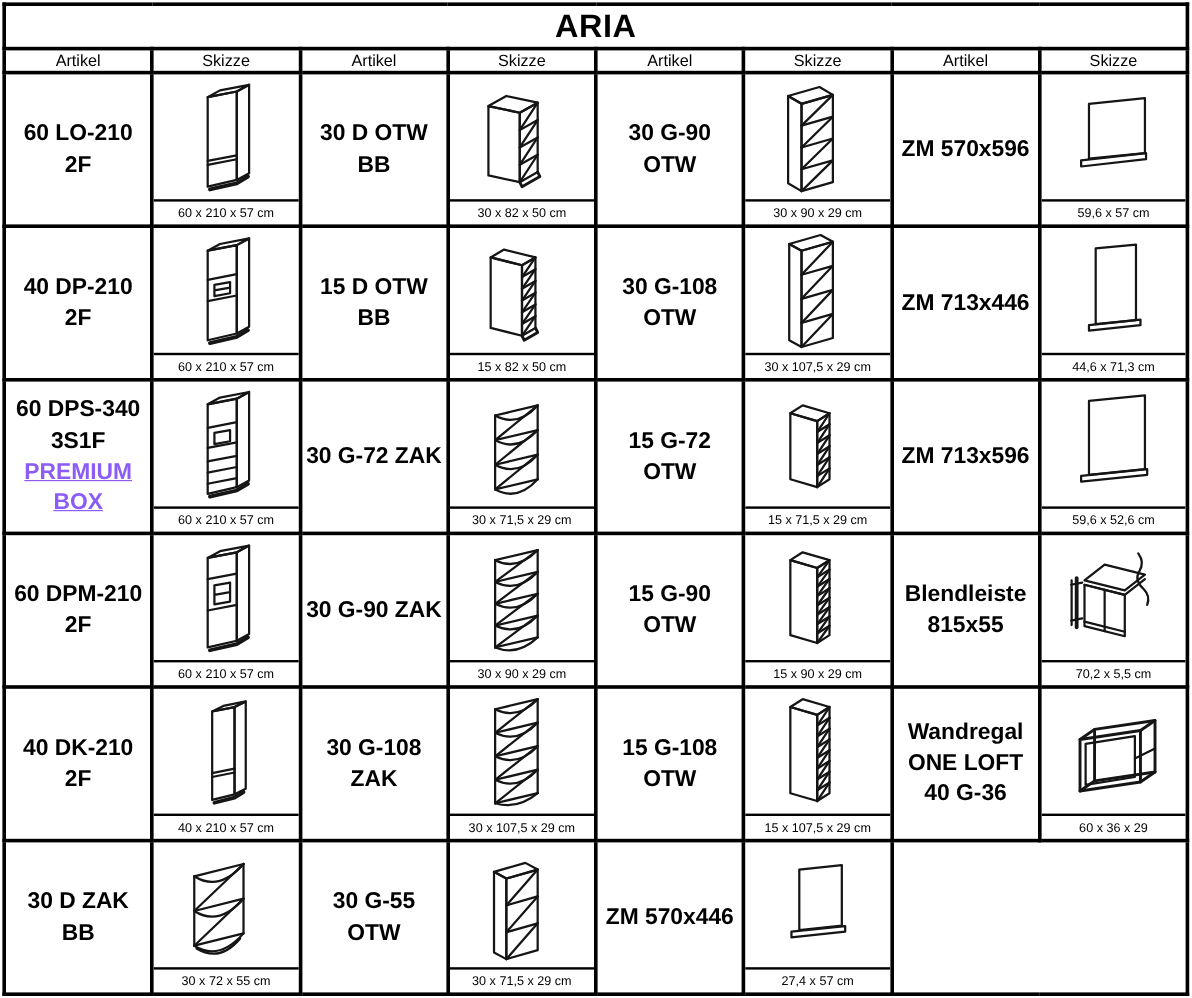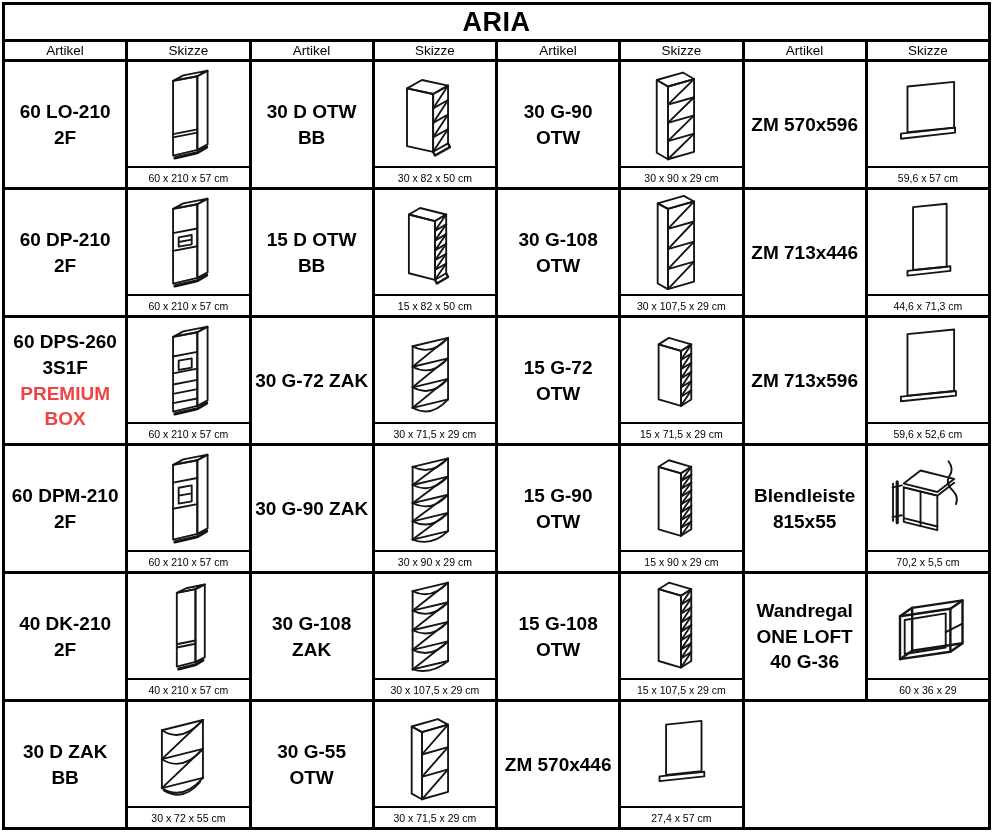--- a/index.html
+++ b/index.html
@@ -6,21 +6,21 @@
   .page{width:993px;height:832px;box-sizing:border-box;padding:2px 2px 0 2px;background:#fff;
         font-family:"Liberation Sans",sans-serif;color:#000;}
   table.cat{border-collapse:collapse;table-layout:fixed;width:989px;padding-left:12px;}
   table.cat td{border:3px solid #000;padding:0;overflow:hidden;background:#fff;}
   td.title{height:34px;background:#c8c8c8;text-align:center;vertical-align:middle;
            font-size:27px;font-weight:bold;letter-spacing:.5px;}
   td.head{height:17px;background:#dbdbdb;text-align:center;vertical-align:middle;
           font-size:13.5px;font-weight:400;}
   td.art{text-align:center;vertical-align:middle;font-weight:bold;font-size:19px;line-height:1.35;}
   td.art .nm{padding:0 2px;}
-  .blue{color:#ef4444;}
+  .blue{color:#8b5cf6;text-decoration:underline;}
   tr.body td{height:125px;}
   td.skz .wrap{display:flex;flex-direction:column;height:125px;}
   td.skz .fig{flex:1;display:flex;align-items:center;justify-content:center;}
   td.skz .dim{height:19px;min-height:19px;border-top:2.5px solid #000;display:flex;
               align-items:center;justify-content:center;font-size:10.5px;font-weight:400;}
   svg.sk{display:block;}
   svg.sk path{fill:none;stroke:#151515;stroke-width:2;stroke-linejoin:round;stroke-linecap:round;}
   svg.sk path.th{stroke-width:3.4;}
   svg.sk path.md{stroke-width:2.6;}
 </style>
@@ -108,21 +108,21 @@
                   <path d="M31,72.5 89,66 89,71.5 31,78 Z"></path>
         </svg>
               </div>
       <div class="dim">59,6 x 57 cm</div>
             </div>
           </td>
   </tr>
 
   <tr class="body">
     <td class="art">
-            <div class="nm">60 DP-210 2F</div>
+            <div class="nm">40 DP-210 2F</div>
           </td>
     <td class="skz">
             <div class="wrap">
       <div class="fig">
         <svg class="sk" width="112" height="97" viewBox="0 0 120 104">
           <path d="M44,16 55,10 81,5 70,11 Z"></path>
                   <path d="M44,16 70,11 70,90 44,96 Z"></path>
                   <path d="M70,11 81,5 81,84 70,90 Z"></path>
           <path d="M44,42 70,37 M44,61 70,56"></path>
                   <path d="M50,46.5 64,44 64,54 50,56.5 Z M50,51.5 64,49"></path>
@@ -178,21 +178,21 @@
                   <path d="M38,82.5 84,77.5 84,82.5 38,87.5 Z"></path>
         </svg>
               </div>
       <div class="dim">44,6 x 71,3 cm</div>
             </div>
           </td>
   </tr>
 
   <tr class="body">
     <td class="art">
-      <div class="nm">60 DPS-260 3S1F</div>
+      <div class="nm">60 DPS-340 3S1F</div>
       <div class="nm blue">PREMIUM BOX</div>
           </td>
     <td class="skz">
             <div class="wrap">
       <div class="fig">
         <svg class="sk" width="112" height="97" viewBox="0 0 120 104">
           <path d="M44,16 55,10 81,5 70,11 Z"></path>
                   <path d="M44,16 70,11 70,90 44,96 Z"></path>
                   <path d="M70,11 81,5 81,84 70,90 Z"></path>
           <path d="M44,37 70,32 M44,55 70,50"></path>

